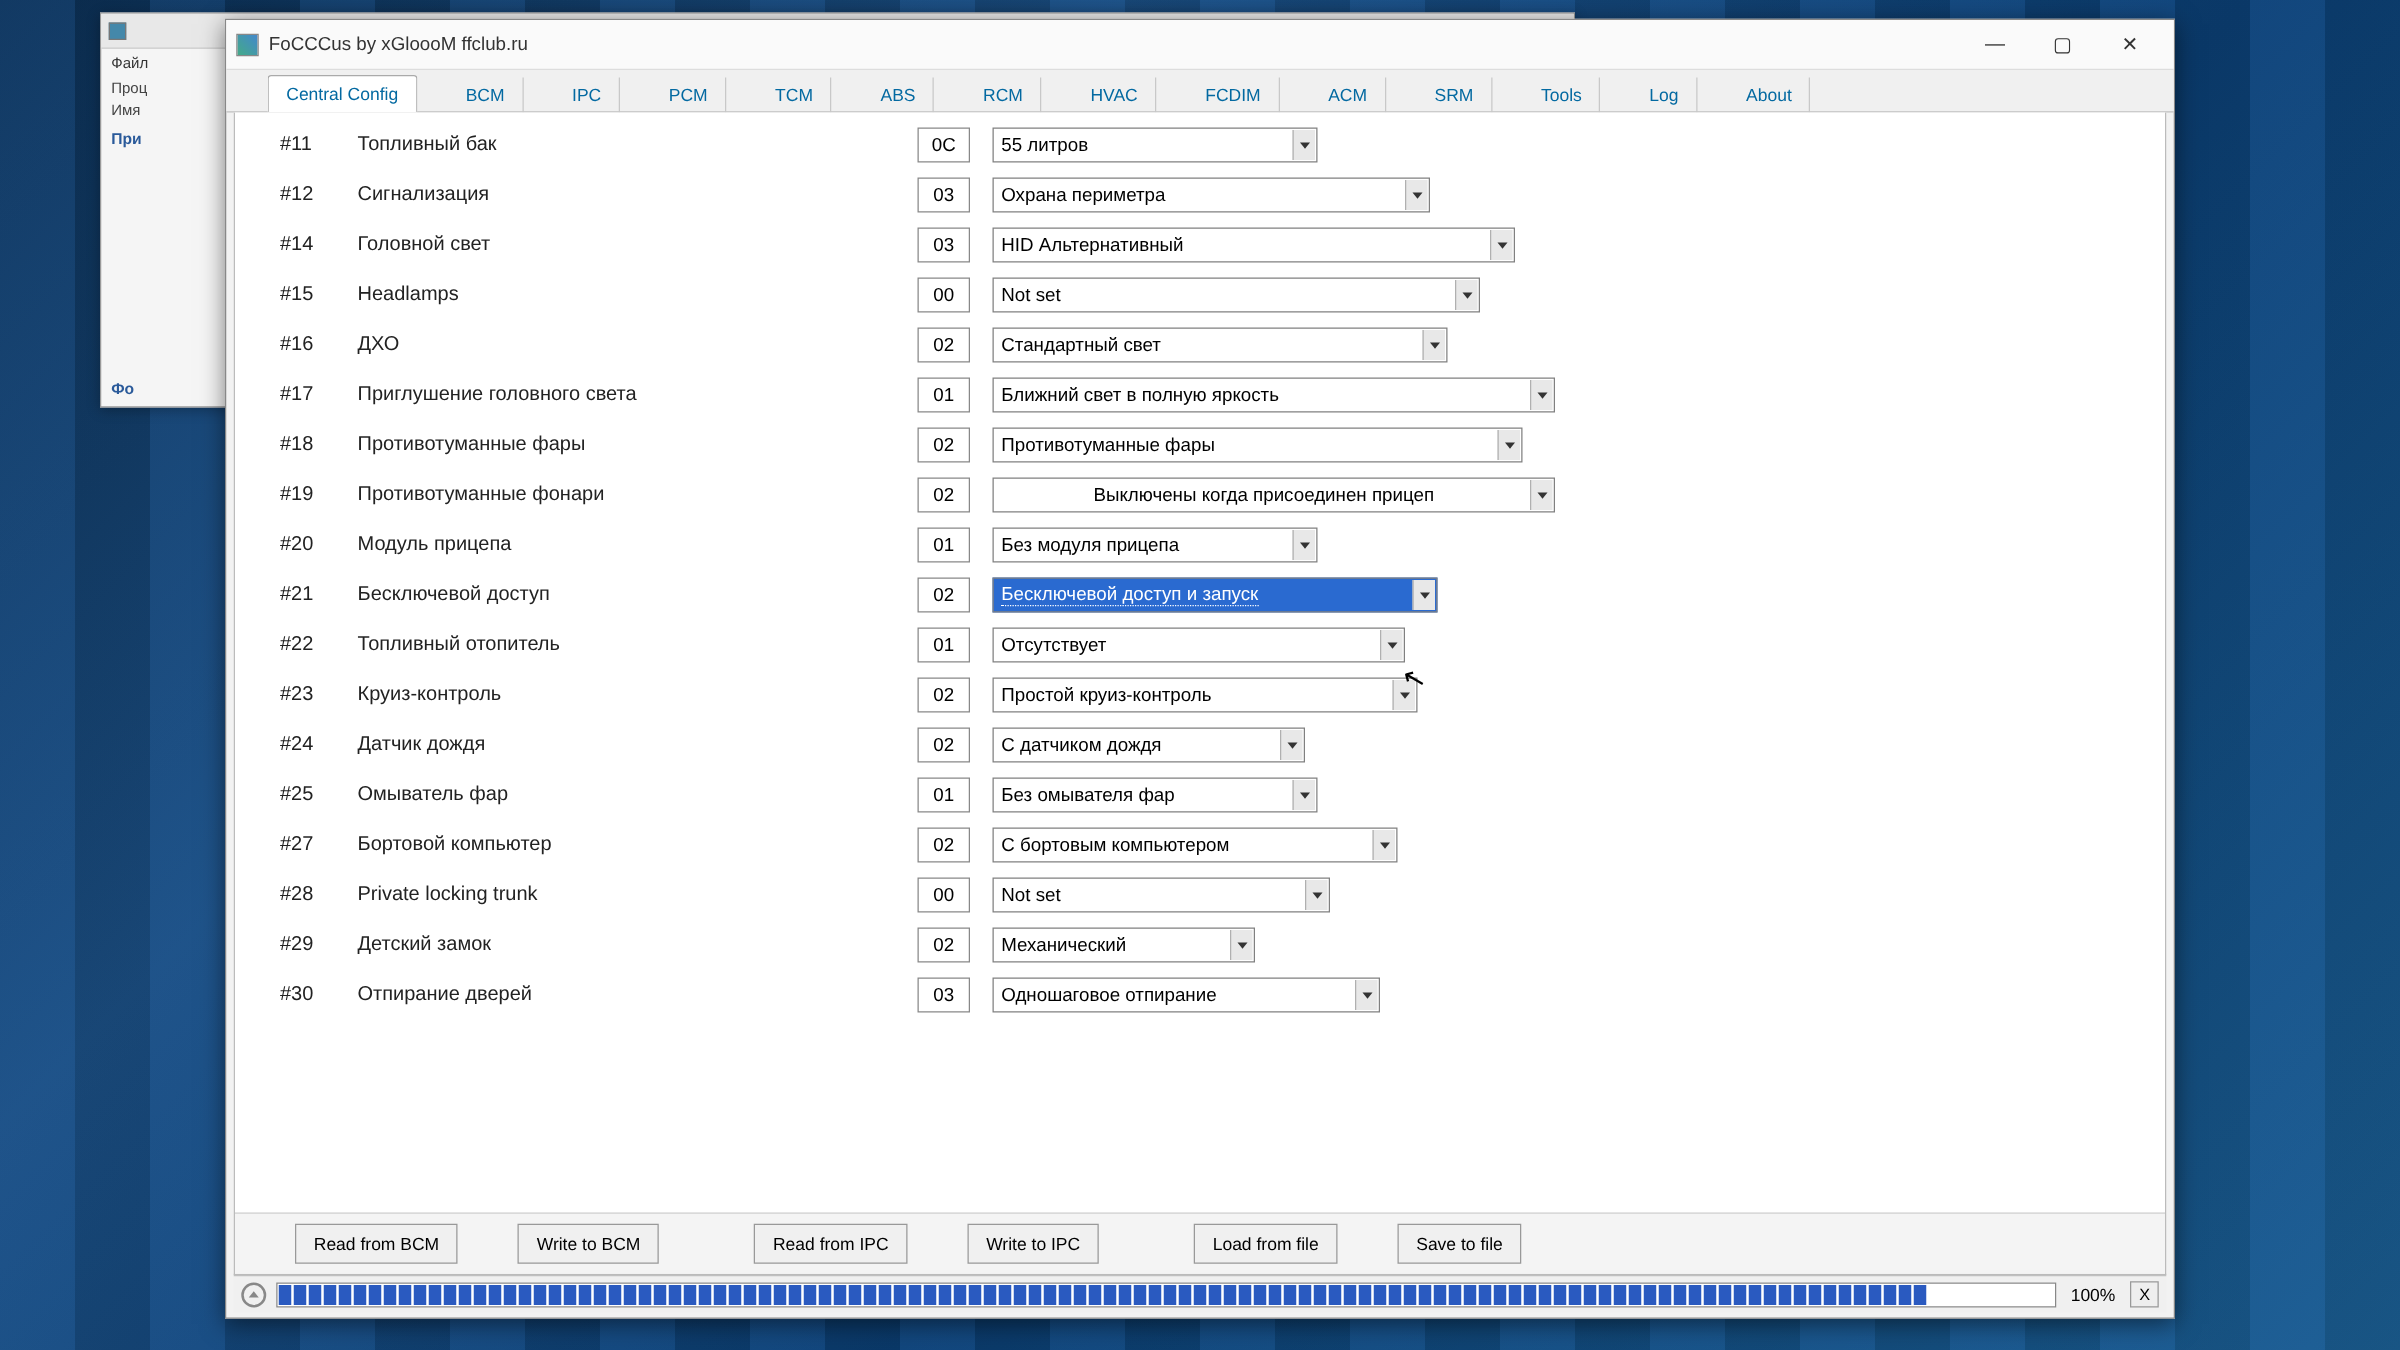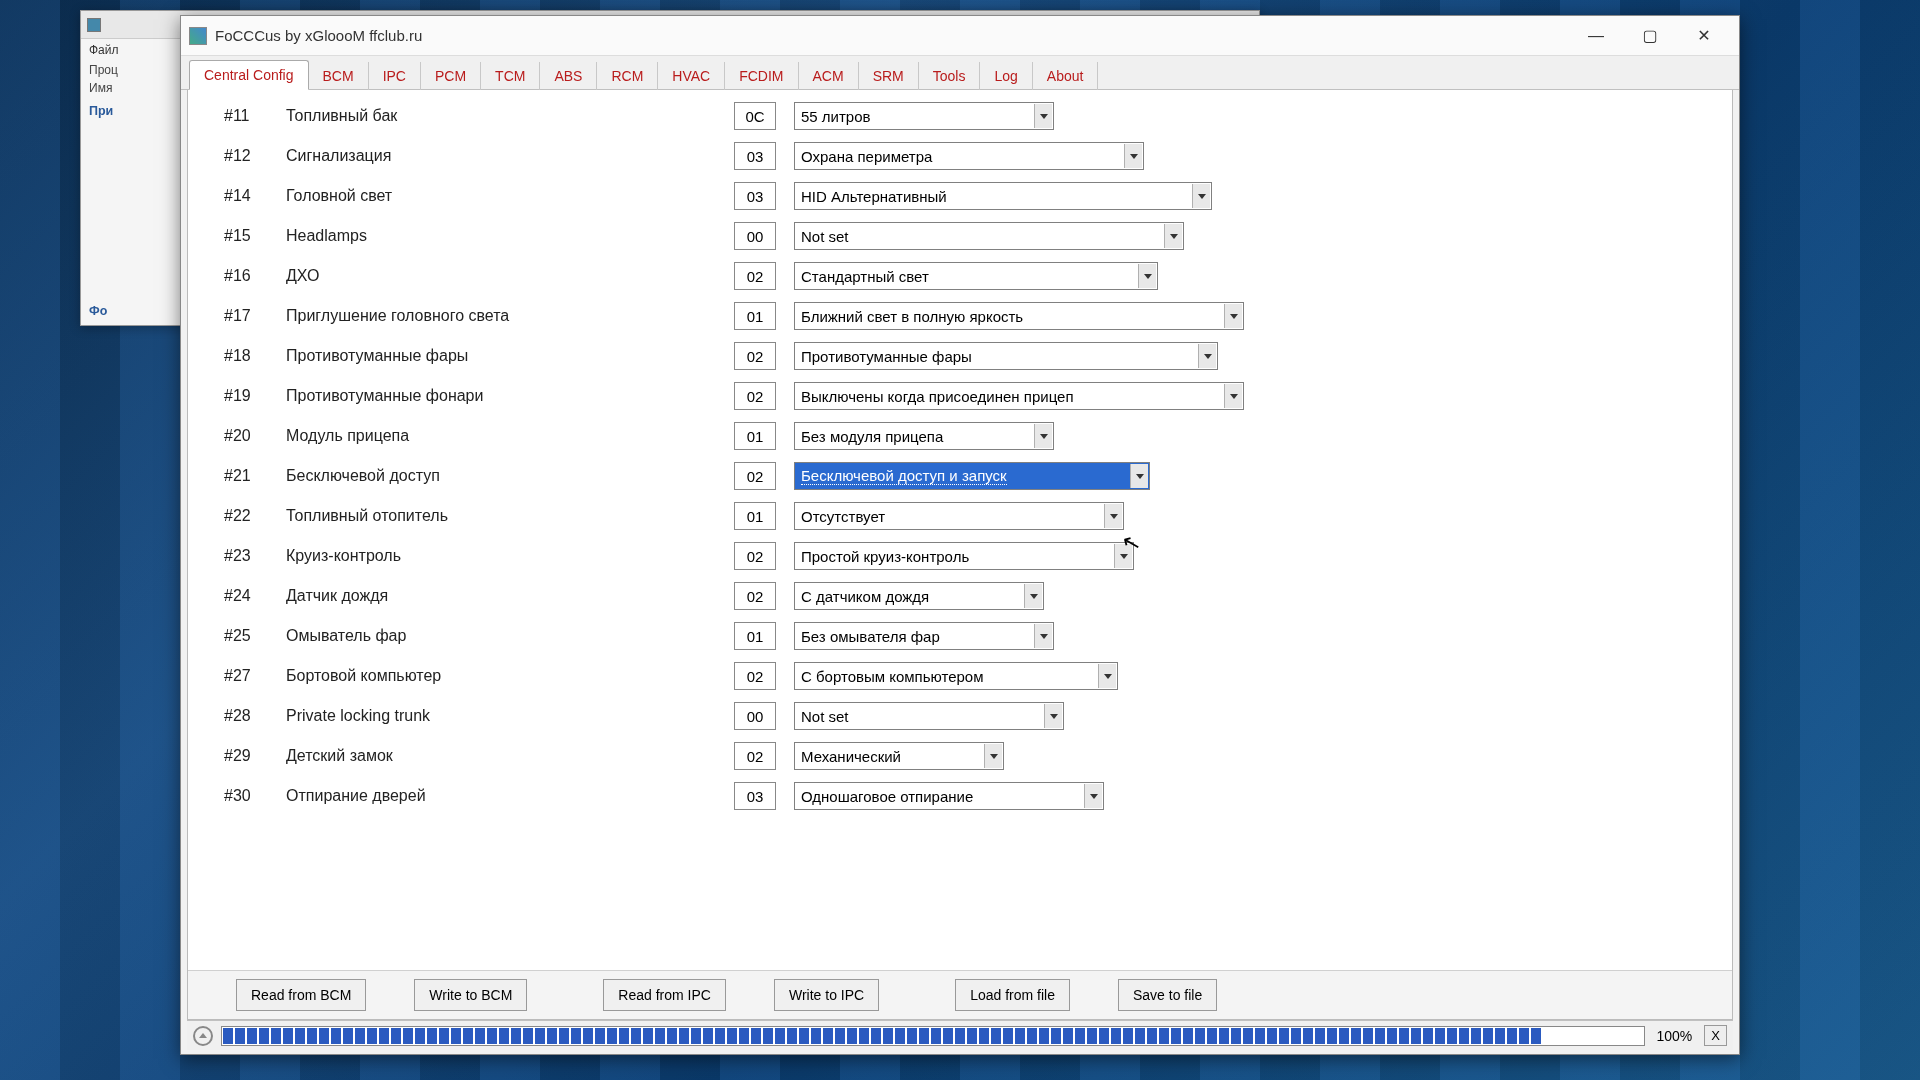--- a/index.html
+++ b/index.html
@@ -68,25 +68,26 @@
     background: #f0f0f0;
     border-bottom: 1px solid #c0c0c0;
     display: flex;
     align-items: flex-end;
     padding: 0 8px;
     gap: 0;
   }
   .tab {
     padding: 6px 14px;
     font-size: 14px;
-    color: #b91c1c;
+    color: #0369a1;
     border-right: 1px solid #c8c8c8;
     cursor: pointer;
     position: relative;
     top: 1px;
+    margin-left: 25px;
   }
   .tab.active {
     background: #fff;
     border: 1px solid #aaa;
     border-bottom: 1px solid #fff;
     border-radius: 3px 3px 0 0;
   }
 
   .content-wrap {
     flex: 1;
@@ -326,21 +327,21 @@
           <input class="code-box" value="02" style="">
           <div class="combo" style="width: 424px;">
             <span class="combo-text">Противотуманные фары</span>
             <span class="arrow"></span>
           </div>
         </div>
         <div class="row">
           <span class="idx">#19</span>
           <span class="lbl">Противотуманные фонари</span>
           <input class="code-box" value="02" style="">
-          <div class="combo" style="width: 450px;">
+          <div class="combo" style="width: 450px; justify-content: center;">
             <span class="combo-text">Выключены когда присоединен прицеп</span>
             <span class="arrow"></span>
           </div>
         </div>
         <div class="row">
           <span class="idx">#20</span>
           <span class="lbl">Модуль прицепа</span>
           <input class="code-box" value="01" style="">
           <div class="combo" style="width: 260px;">
             <span class="combo-text">Без модуля прицепа</span>

